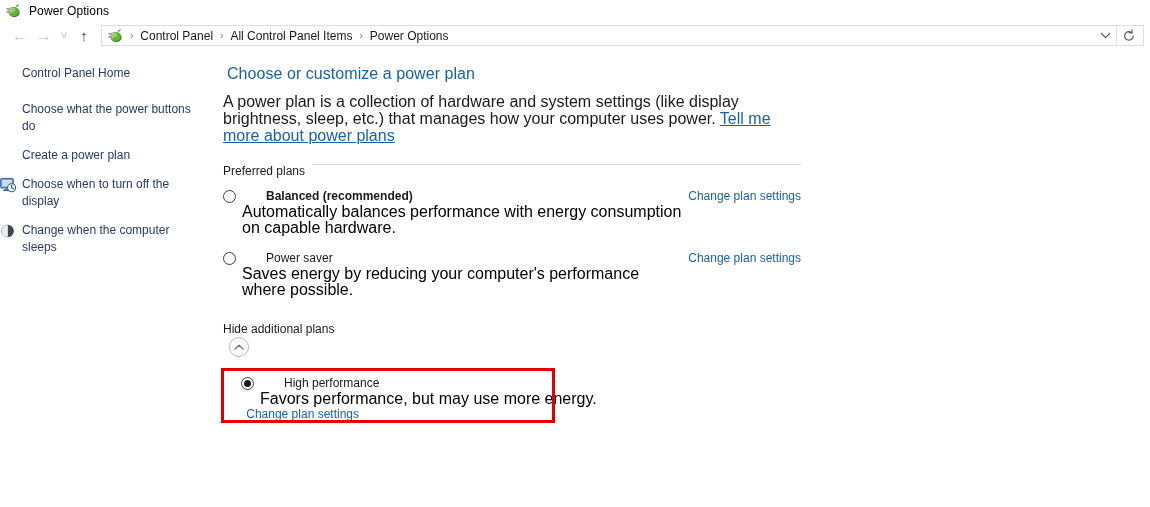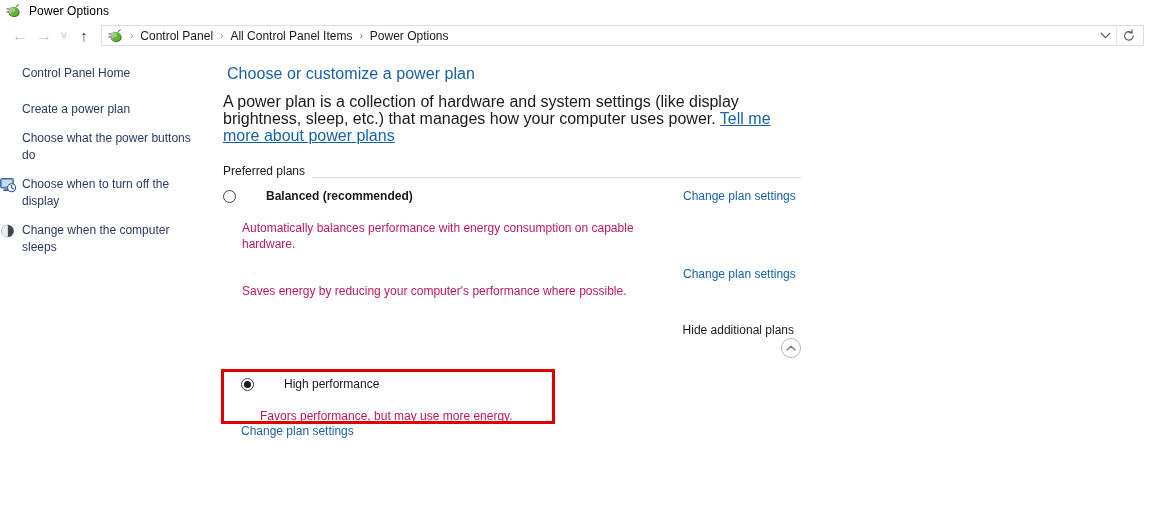--- a/index.html
+++ b/index.html
@@ -188,21 +188,21 @@
     margin-bottom: 20px;
   }
   .inline-link {
     color: #1761a8;
     text-decoration: underline;
     cursor: pointer;
   }
 
   .section-head {
     display: flex;
-    align-items: flex-end;
+    align-items: flex-start;
     width: 578px;
     margin-bottom: 11px;
   }
   .section-label {
     font-size: 12px;
     color: #1a1a1a;
     white-space: nowrap;
     padding-right: 7px;
   }
   .section-rule {
@@ -266,30 +266,30 @@
     border-radius: 50%;
     background: #1a1a1a;
   }
   .plan-name {
     font-size: 12px;
     color: #1a1a1a;
     line-height: 15px;
   }
   .plan-name.bold { font-weight: bold; }
   .plan-desc {
-    font-size: 12px;
-    color: #be185d;
+    font-size: 16px;
+    color: #000000;
     line-height: 16px;
-    margin-top: 16px;
+    margin-top: 0;
     padding-left: 19px;
   }
   .plan-action {
     flex: 0 0 auto;
     width: 118px;
-    text-align: left;
+    text-align: right;
     padding-left: 0;
   }
   .change-link {
     color: #1761a8;
     font-size: 12px;
     cursor: pointer;
     white-space: nowrap;
   }
 
   
@@ -369,24 +369,24 @@
   </div>
 </div>
 
 <div class="content">
 
   <div class="sidebar">
     <div class="side-link first">
       <span>Control Panel Home</span>
     </div>
     <div class="side-link">
+      <span>Choose what the power buttons do</span>
+    </div>
+    <div class="side-link">
       <span>Create a power plan</span>
-    </div>
-    <div class="side-link">
-      <span>Choose what the power buttons do</span>
     </div>
     <div class="side-link with-icon">
       <span class="side-icon">
         <svg width="16" height="16" viewBox="0 0 16 16">
           <rect x="0.7" y="1.6" width="12.6" height="9.4" rx="0.8" fill="#7ba7d7" stroke="#2d5d96" stroke-width="1"></rect>
           <rect x="2.1" y="2.9" width="9.8" height="6.6" fill="#c9ddf2"></rect>
           <rect x="4.8" y="11.2" width="4.6" height="1.6" fill="#5b8cc4"></rect>
           <rect x="3.2" y="12.6" width="7.8" height="1.3" rx="0.4" fill="#2d5d96"></rect>
           <circle cx="11.6" cy="10.7" r="4.0" fill="#ffffff" stroke="#2d5d96" stroke-width="1.1"></circle>
           <path d="M11.6 8.2 L11.6 10.8 L13.6 11.7" fill="none" stroke="#2d5d96" stroke-width="1.1" stroke-linecap="round"></path>
@@ -429,20 +429,24 @@
         </div>
         <div class="plan-action">
           <span class="change-link">Change plan settings</span>
         </div>
       </div>
     </div>
 
     <div class="plan-block" style="margin-bottom:24px;">
       <div class="plan-row">
         <div class="plan-left">
+          <div class="plan-title-line">
+            <span class="radio"></span>
+            <span class="plan-name">Power saver</span>
+          </div>
           <div class="plan-desc">Saves energy by reducing your computer's performance where possible.</div>
         </div>
         <div class="plan-action">
           <span class="change-link">Change plan settings</span>
         </div>
       </div>
     </div>
 
     <div class="section-head" style="width:578px;flex-direction:column;">
       <span class="section-label">Hide additional plans</span>

